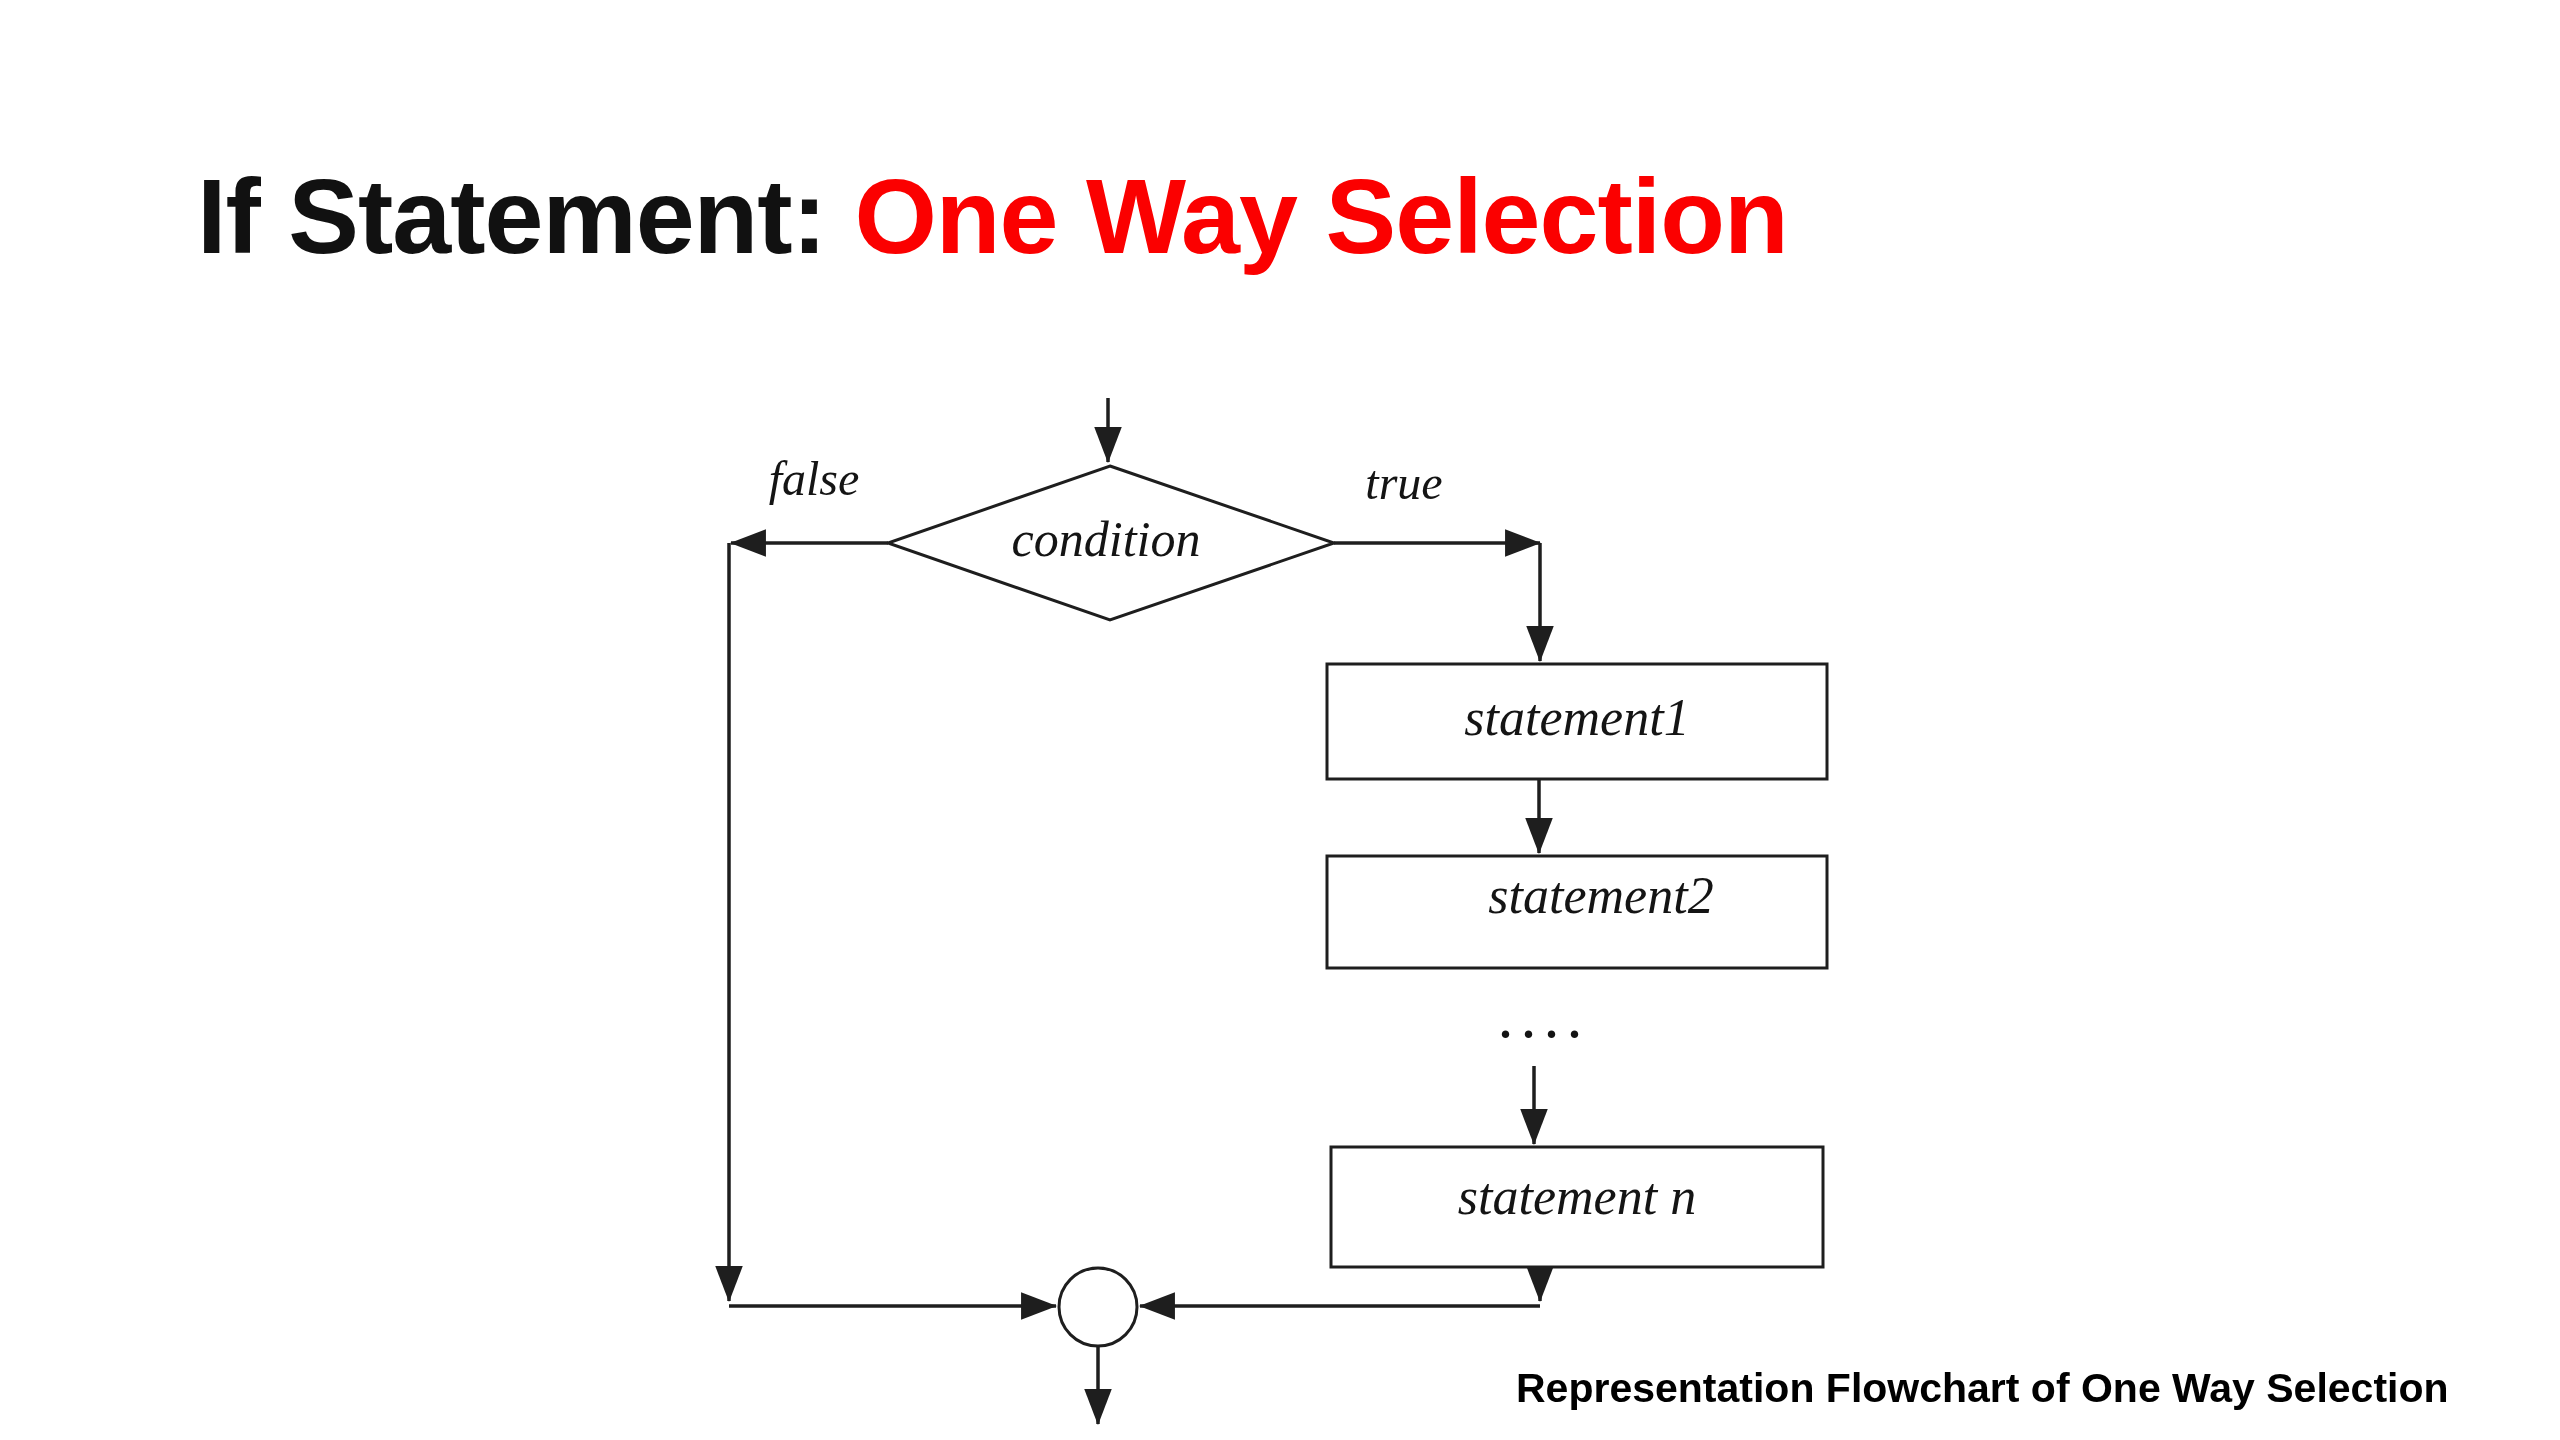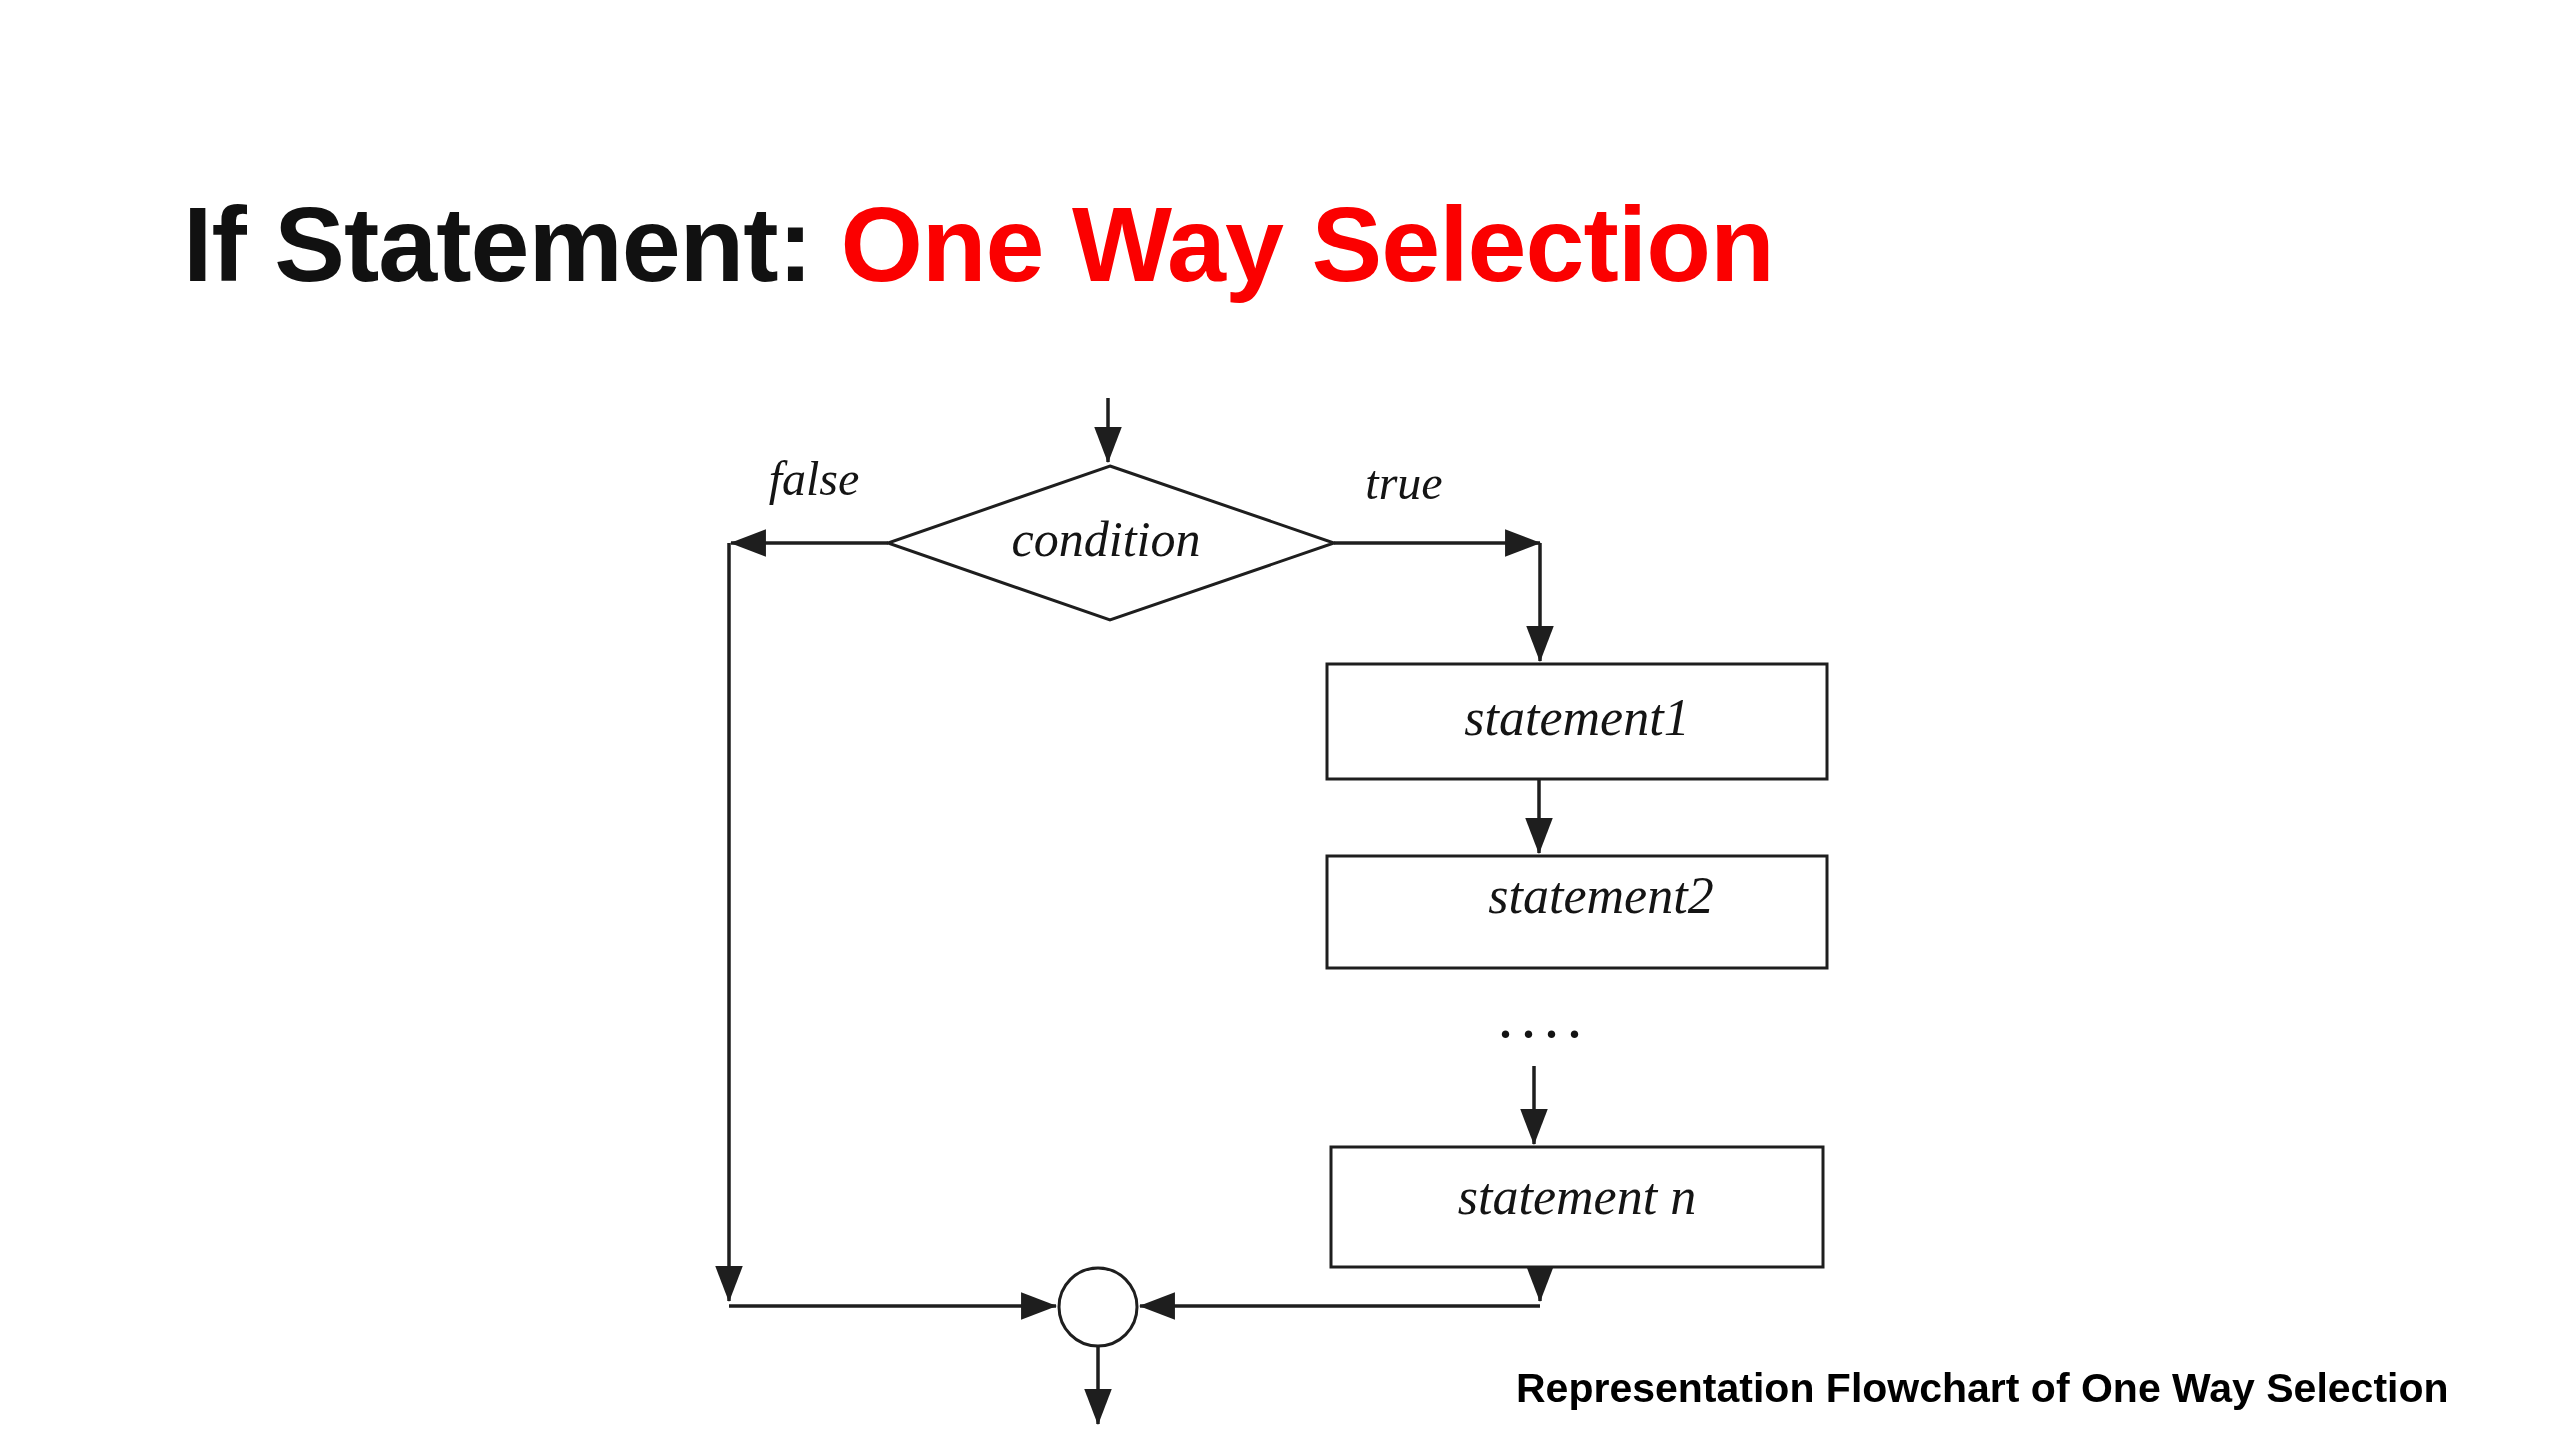--- a/index.html
+++ b/index.html
@@ -11,29 +11,28 @@
   html,body{margin:0;padding:0;}
   body{
     width:2560px;height:1440px;
     background:var(--background);
     position:relative;
     overflow:hidden;
     font-family:"Liberation Sans", sans-serif;
   }
   .slide-title{
     position:absolute;
-    left:183px;top:163px;
+    left:197px;top:163px;
     font-family:"Liberation Sans", sans-serif;
     font-weight:bold;
     font-size:106px;
     line-height:1.0;
     letter-spacing:-1px;
     white-space:nowrap;
     color:var(--title-text);
-    margin-top:28px;
   }
   .slide-title .accent{
     color:var(--title-accent);
   }
   .flow-svg{
     position:absolute;
     left:0;top:0;
     width:2560px;height:1440px;
   }
   .flow-line{

